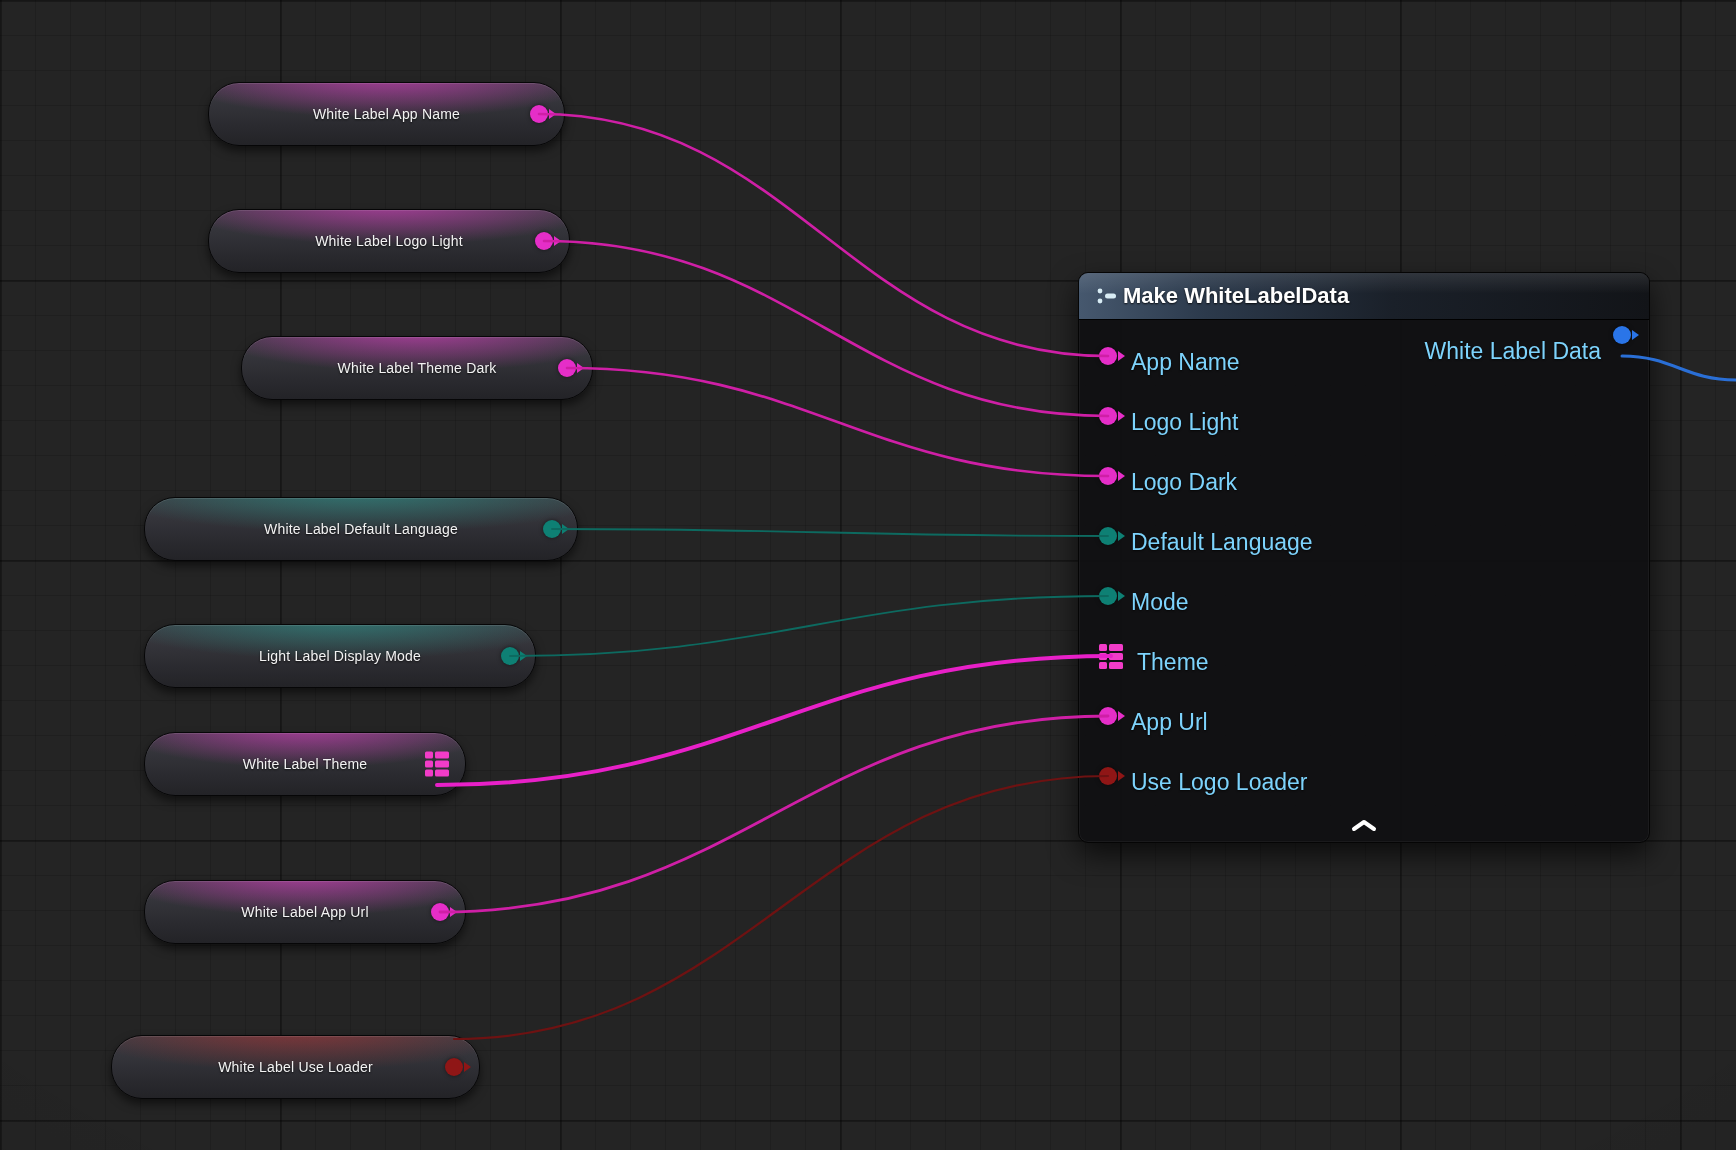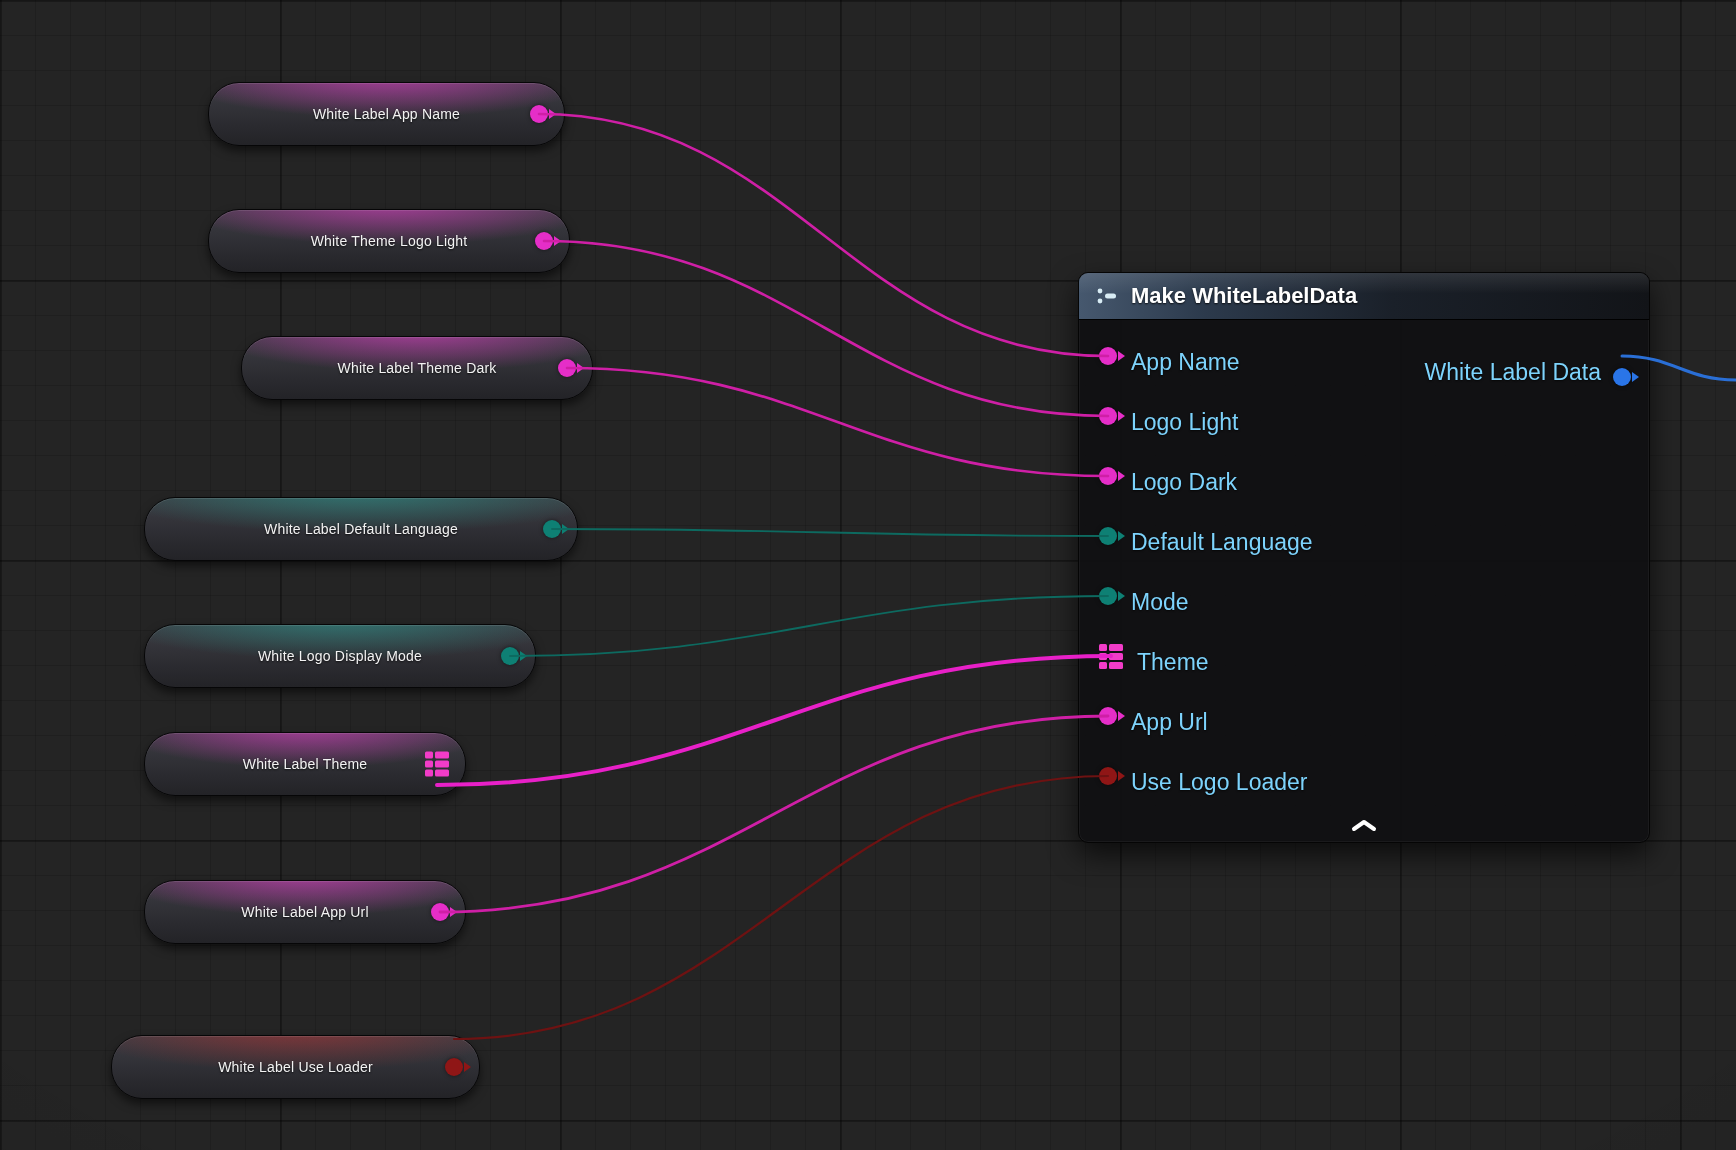--- a/index.html
+++ b/index.html
@@ -58,65 +58,65 @@
 
   
   .make-node{
     position:absolute;z-index:2;border-radius:10px;
     background:rgba(17,17,19,0.97);
     border:1px solid #050505;
     box-shadow:0 12px 28px rgba(0,0,0,0.65), inset 0 0 0 1px rgba(255,255,255,0.045);
   }
   .node-header{
     height:46px;border-radius:9px 9px 0 0;
-    display:flex;align-items:center;gap:12px;padding:0 16px;
+    display:flex;align-items:center;gap:4px;padding:0 16px;
     background:
       linear-gradient(180deg, rgba(255,255,255,0.10), rgba(255,255,255,0) 45%),
       linear-gradient(90deg,#46586e 0%,#2c3a4c 22%,#1a2029 55%,#121418 100%);
     border-bottom:1px solid #000;
   }
   .node-title{color:#fff;font-size:22px;font-weight:700;text-shadow:0 1px 2px rgba(0,0,0,0.8);white-space:nowrap;}
   .node-body{position:relative;padding:6px 0 36px 0;}
   .pin-row{height:60px;display:flex;align-items:center;padding-left:20px;gap:14px;}
   .pin-label{color:#7dd3fc;font-size:23px;text-shadow:0 1px 2px rgba(0,0,0,0.7);white-space:nowrap;margin-top:12px;}
-  .output-row{position:absolute;top:6px;right:18px;height:60px;display:flex;align-items:flex-end;gap:12px;}
+  .output-row{position:absolute;top:6px;right:18px;height:60px;display:flex;align-items:flex-start;gap:12px;}
   .collapse-btn{position:absolute;left:50%;bottom:6px;transform:translateX(-50%);
     width:40px;height:22px;display:flex;align-items:center;justify-content:center;cursor:pointer;}
 
   #wires{position:absolute;inset:0;z-index:5;pointer-events:none;}
   .anchor{position:absolute;width:2px;height:2px;}
 </style>
 </head>
 <body>
 
 <div class="canvas">
   <div class="vignette"></div>
 
   <div class="pill glow-magenta" style="left:208px;top:82px;width:355px">
     <span class="pill-label">White Label App Name</span>
     <span class="pin-dot" style="--c:#e52ec8"></span>
   </div>
 
   <div class="pill glow-magenta" style="left:208px;top:209px;width:360px">
-    <span class="pill-label">White Theme Logo Light</span>
+    <span class="pill-label">White Label Logo Light</span>
     <span class="pin-dot" style="--c:#e52ec8"></span>
   </div>
 
   <div class="pill glow-magenta" style="left:241px;top:336px;width:350px">
     <span class="pill-label">White Label Theme Dark</span>
     <span class="pin-dot" style="--c:#e52ec8"></span>
   </div>
 
   <div class="pill glow-teal" style="left:144px;top:497px;width:432px">
     <span class="pill-label">White Label Default Language</span>
     <span class="pin-dot" style="--c:#0e8074"></span>
   </div>
 
   <div class="pill glow-teal" style="left:144px;top:624px;width:390px">
-    <span class="pill-label">White Logo Display Mode</span>
+    <span class="pill-label">Light Label Display Mode</span>
     <span class="pin-dot" style="--c:#0e8074"></span>
   </div>
 
   <div class="pill glow-magenta" style="left:144px;top:732px;width:320px">
     <span class="pill-label">White Label Theme</span>
     <span class="struct-icon" style="--c:#f23cc8">
         <i></i>
         <i></i>
         <i></i>
         <i></i>

